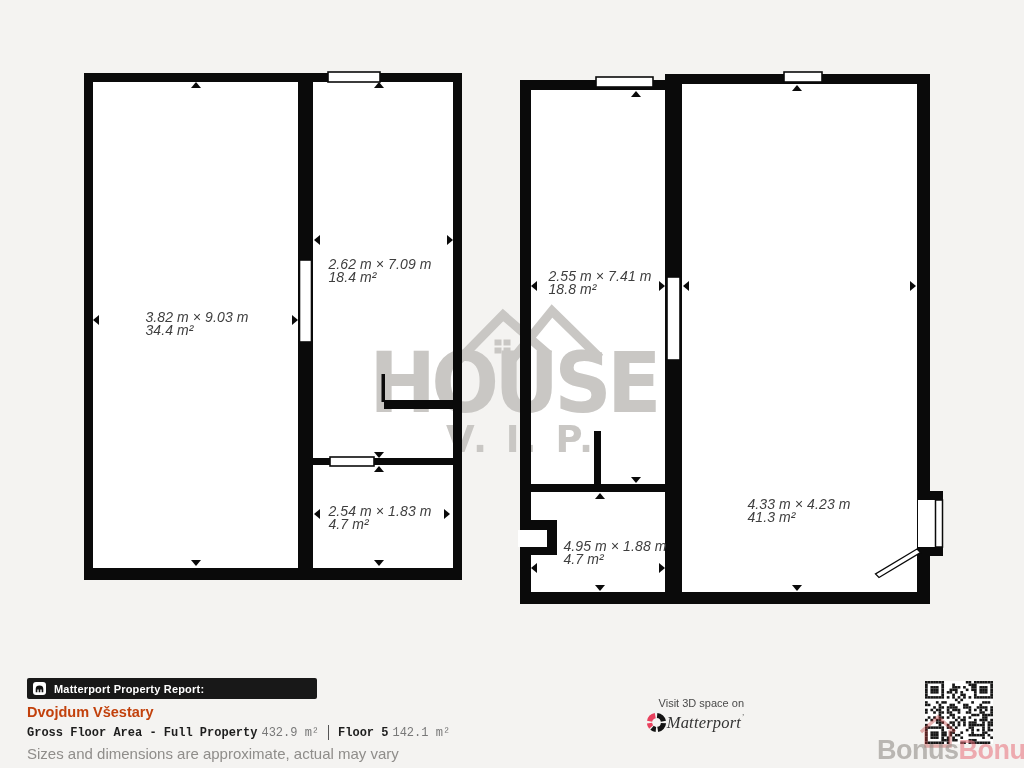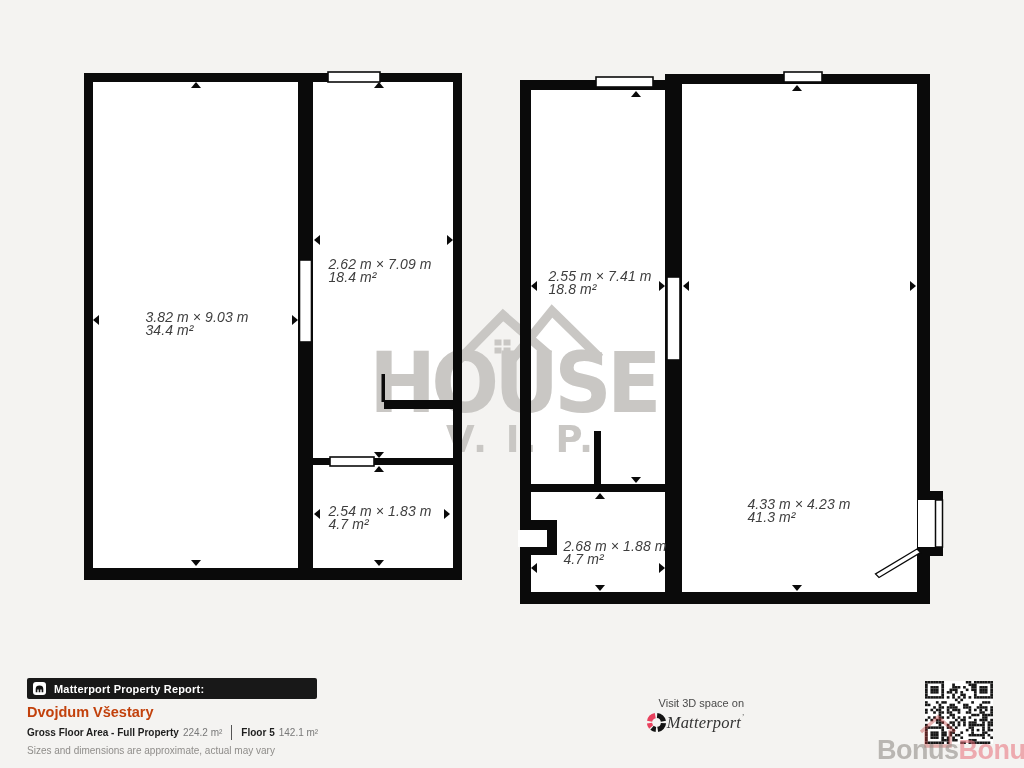--- a/index.html
+++ b/index.html
@@ -40,25 +40,25 @@
   #badge{
     position:absolute;left:27px;top:678px;width:290px;height:21px;
     background:#181818;border-radius:2px;display:flex;align-items:center;
   }
   #badge .ic{
     width:13px;height:13px;background:#fff;border-radius:3px;margin-left:6px;
     display:flex;align-items:center;justify-content:center;flex:0 0 auto;
   }
   #badge .txt{color:#fff;font-size:11px;font-weight:bold;margin-left:8px;letter-spacing:.2px;}
   #prop-title{position:absolute;left:27px;top:704px;font-size:14.5px;font-weight:bold;color:#c2410c;}
-  #stats{position:absolute;left:27px;top:725px;font-size:10px;color:#1d1d1d;display:flex;align-items:center;}
+  #stats{position:absolute;left:27px;top:725px;font-size:12px;color:#1d1d1d;display:flex;align-items:center;font-family:Liberation Mono, monospace;}
   #stats b{font-weight:bold;}
   #stats .val{color:#787878;margin-left:4px;}
   #stats .sep{display:inline-block;width:1px;height:15px;background:#555;margin:0 9px;}
-  #disclaimer{position:absolute;left:27px;top:745px;font-size:10px;color:#8f8d8a;}
+  #disclaimer{position:absolute;left:27px;top:745px;font-size:15px;color:#8f8d8a;}
 
   
   #visit{position:absolute;right:116px;top:697px;font-size:11px;color:#4a4a4a;}
   #mp-logo{position:absolute;right:116px;top:712px;display:flex;align-items:center;}
   #mp-logo .word{font-family:"Liberation Serif", serif;font-size:16.5px;color:#333;letter-spacing:.2px;font-style:italic;}
   #mp-logo .tm{font-size:8px;color:#555;vertical-align:top;line-height:10px;}
   #qr{position:absolute;left:925px;top:681px;}
   #red-house{position:absolute;left:918px;top:713px;opacity:.38;}
   #realbonus{
     position:absolute;left:877px;top:737px;font-weight:bold;
@@ -166,42 +166,42 @@
     </div>
     <div class="room-label" style="left:380px;top:518px;">
       <span>2.54 m × 1.83 m</span>
       <span class="area">4.7 m²</span>
     </div>
     <div class="room-label" style="left:600px;top:283px;">
       <span>2.55 m × 7.41 m</span>
       <span class="area">18.8 m²</span>
     </div>
     <div class="room-label" style="left:615px;top:553px;">
-      <span>2.68 m × 1.88 m</span>
+      <span>4.95 m × 1.88 m</span>
       <span class="area">4.7 m²</span>
     </div>
     <div class="room-label" style="left:799px;top:511px;">
       <span>4.33 m × 4.23 m</span>
       <span class="area">41.3 m²</span>
     </div>
   </div>
 
   <div id="footer">
     <div id="badge">
       <span class="ic">
         <svg width="11" height="11" viewBox="0 0 16 16">
           <path fill="#111" d="M2.5,13.5 v-5 a5.5,5 0 0 1 11,0 v5 h-2.4 v-4 h-1.9 v4 h-2.4 v-4 h-1.9 v4 z"></path>
         </svg>
       </span>
       <span class="txt">Matterport Property Report:</span>
     </div>
     <div id="prop-title">Dvojdum Všestary</div>
     <div id="stats">
       <b>Gross Floor Area - Full Property</b>
-      <span class="val">224.2 m²</span>
+      <span class="val">432.9 m²</span>
       <span class="sep"></span>
       <b>Floor 5</b>
       <span class="val">142.1 m²</span>
     </div>
     <div id="disclaimer">Sizes and dimensions are approximate, actual may vary</div>
 
     <div id="visit">Visit 3D space on</div>
     <div id="mp-logo">
       <svg width="21" height="21" viewBox="0 0 24 24">
         <g fill="none" stroke-width="6">

